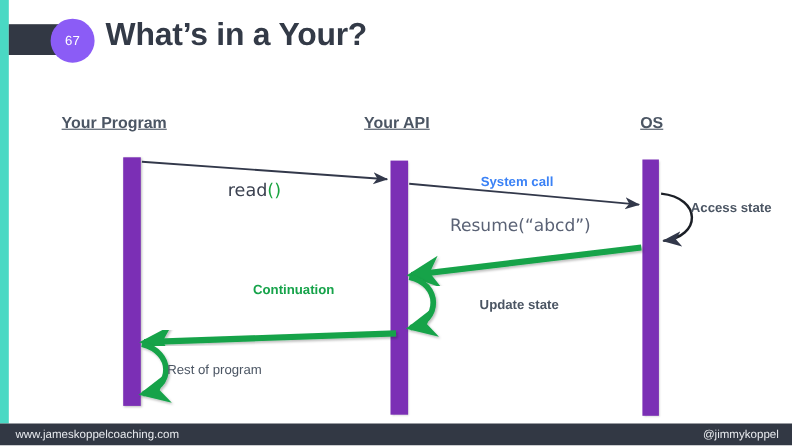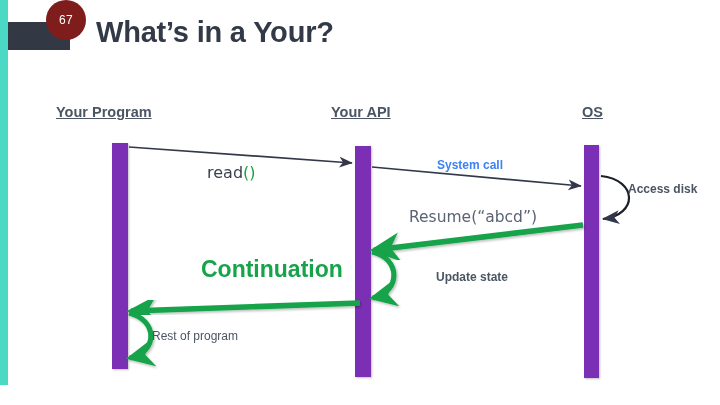--- a/index.html
+++ b/index.html
@@ -9,22 +9,22 @@
     font-family:"Liberation Sans", sans-serif;
     overflow:hidden;position:relative;
   }
   .slide{position:absolute;inset:0;background:#fff;}
 
   
   .rail{position:absolute;left:0;top:0;width:8px;height:385px;background:#4ad9c4;}
 
   
   .hdr-bar{position:absolute;left:8px;top:22px;width:62px;height:28px;background:#323844;}
-  .hdr-circle{position:absolute;left:46px;top:0;width:40px;height:40px;border-radius:50%;
-    background:#7f1d1d;display:flex;align-items:center;justify-content:center;}
+  .hdr-circle{position:absolute;left:46px;top:17px;width:40px;height:40px;border-radius:50%;
+    background:#8b5cf6;display:flex;align-items:center;justify-content:center;}
   .hdr-num{color:#ffffff;font-size:12px;font-weight:400;letter-spacing:.3px;}
   .title{position:absolute;left:96px;top:16px;font-size:29px;font-weight:bold;color:#333a47;
     letter-spacing:-0.2px;white-space:nowrap;}
 
   
   .col-label{position:absolute;font-size:14.5px;font-weight:bold;color:#4b5563;white-space:nowrap;text-decoration:underline;}
   #lbl0{left:56px;top:104px;}
   #lbl1{left:331px;top:104px;}
   #lbl2{left:582px;top:104px;}
 
@@ -37,22 +37,22 @@
   
   .overlay{position:absolute;left:0;top:0;width:720px;height:405px;pointer-events:none;}
 
   
   .alabel{position:absolute;white-space:nowrap;}
   #t-read{left:207px;top:133px;font-size:16px;color:#3b4150;font-family:"DejaVu Sans",sans-serif;margin-top:30px;}
   #t-read .paren{color:#19a33f;}
   #t-syscall{left:437px;top:158px;font-size:12px;font-weight:bold;color:#3b82f6;}
   #t-access{left:628px;top:182px;font-size:12px;font-weight:bold;color:#4b5563;
     text-align:center;line-height:15px;width:60px;}
-  #t-resume{left:409px;top:208px;font-size:15.5px;color:#5a6275;font-family:"DejaVu Sans",sans-serif;}
-  #t-cont{left:201px;top:256px;font-size:23px;font-weight:bold;color:#16a34a;}
+  #t-resume{left:409px;top:196px;font-size:15.5px;color:#5a6275;font-family:"DejaVu Sans",sans-serif;}
+  #t-cont{left:230px;top:256px;font-size:12px;font-weight:bold;color:#16a34a;}
   #t-update{left:396px;top:270px;font-size:12px;font-weight:bold;color:#4b5563;margin-left:40px;}
   #t-rest{left:152px;top:329px;font-size:12px;font-weight:normal;color:#4b5563;}
 
   
   .footer{position:absolute;left:0;bottom:0;width:720px;height:20px;background:#323844;}
   .f-left{position:absolute;left:14px;top:4px;font-size:10.5px;color:#e8eaee;}
   .f-right{position:absolute;right:12px;top:4px;font-size:10.5px;color:#e8eaee;}
 </style>
 </head>
 <body>
@@ -108,24 +108,28 @@
 
     <g filter="url(#sh)">
       <path d="M129,313 C158,320 158,352 130,358" stroke="#16a34a" stroke-width="5.2" fill="none" marker-end="url(#grnhead)"></path>
     </g>
   </svg>
 
   <div class="alabel" id="t-read"><span>read</span><span class="paren">()</span></div>
 
   <div class="alabel" id="t-syscall">System call</div>
 
-  <div class="alabel" id="t-access">Access disk</div>
+  <div class="alabel" id="t-access">Access state</div>
 
   <div class="alabel" id="t-resume">Resume(“abcd”)</div>
 
   <div class="alabel" id="t-update">Update state</div>
 
   <div class="alabel" id="t-cont">Continuation</div>
 
   <div class="alabel" id="t-rest">Rest of program</div>
 
+  <div class="footer">
+    <span class="f-left">www.jameskoppelcoaching.com</span>
+    <span class="f-right">@jimmykoppel</span>
+  </div>
 
 </div>
 
 </body></html>

